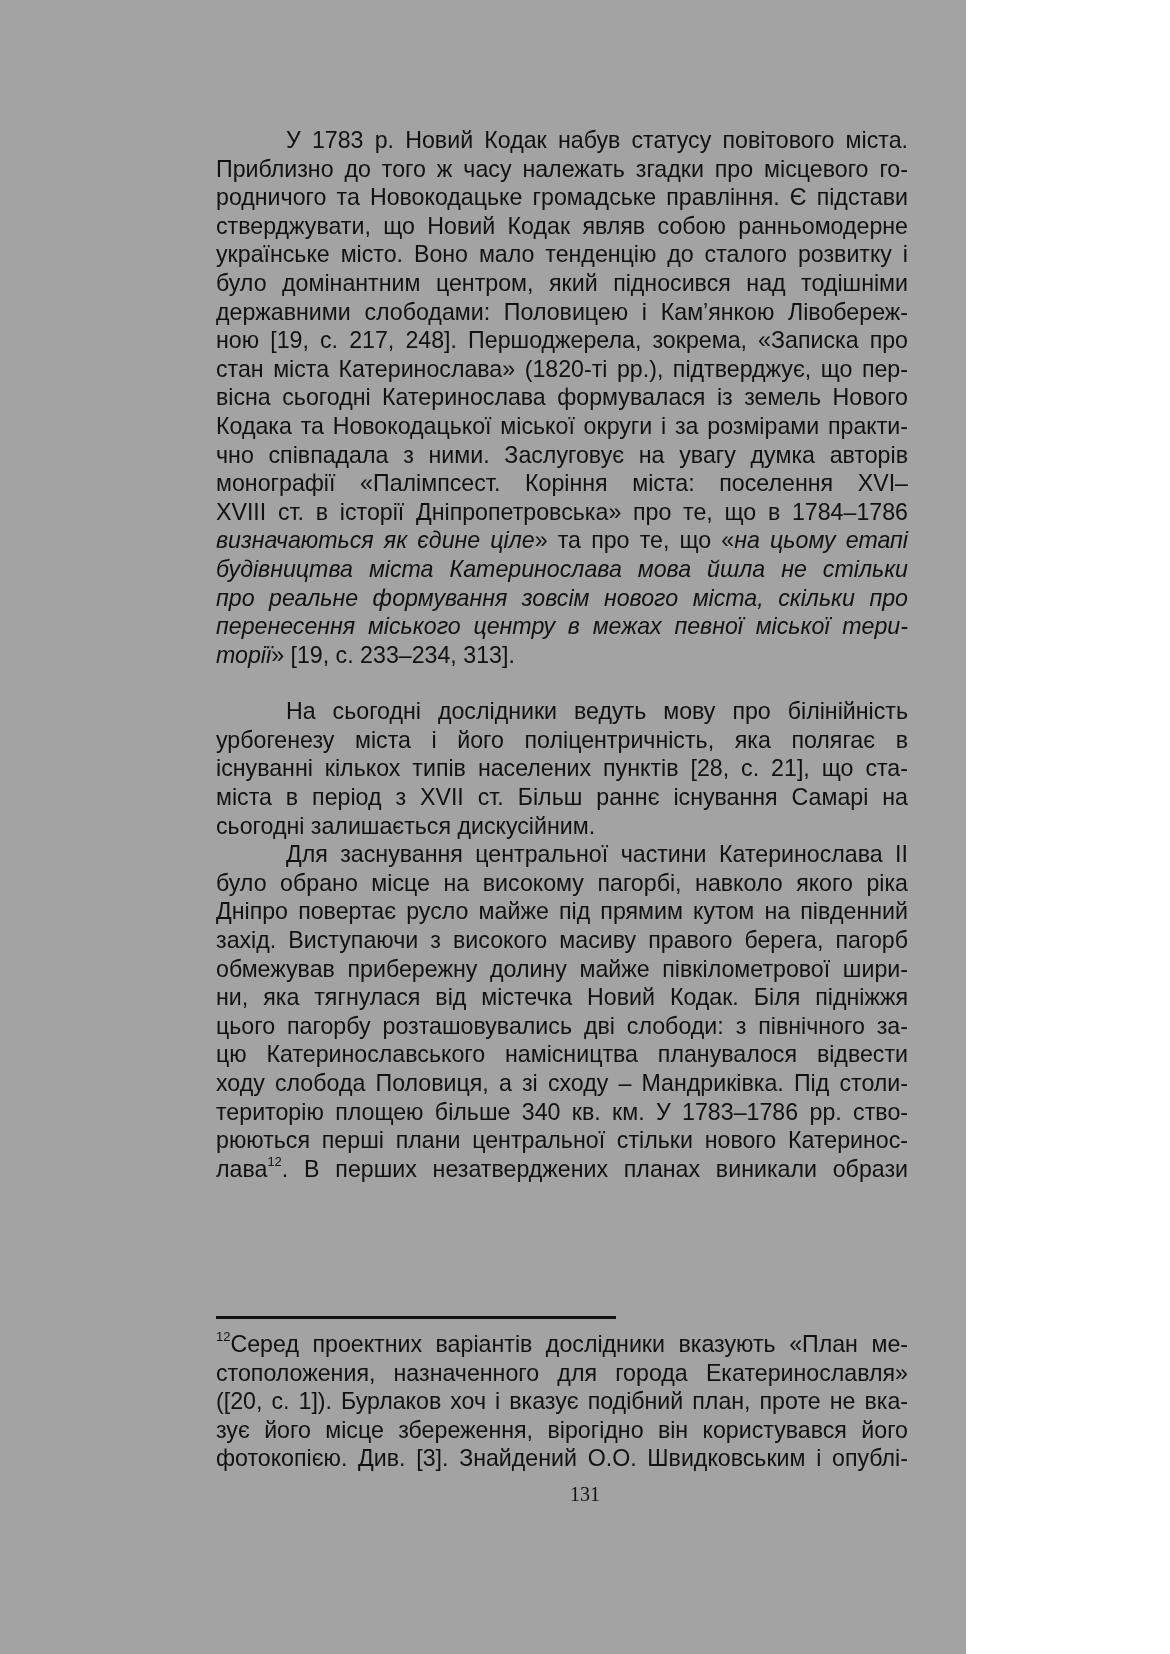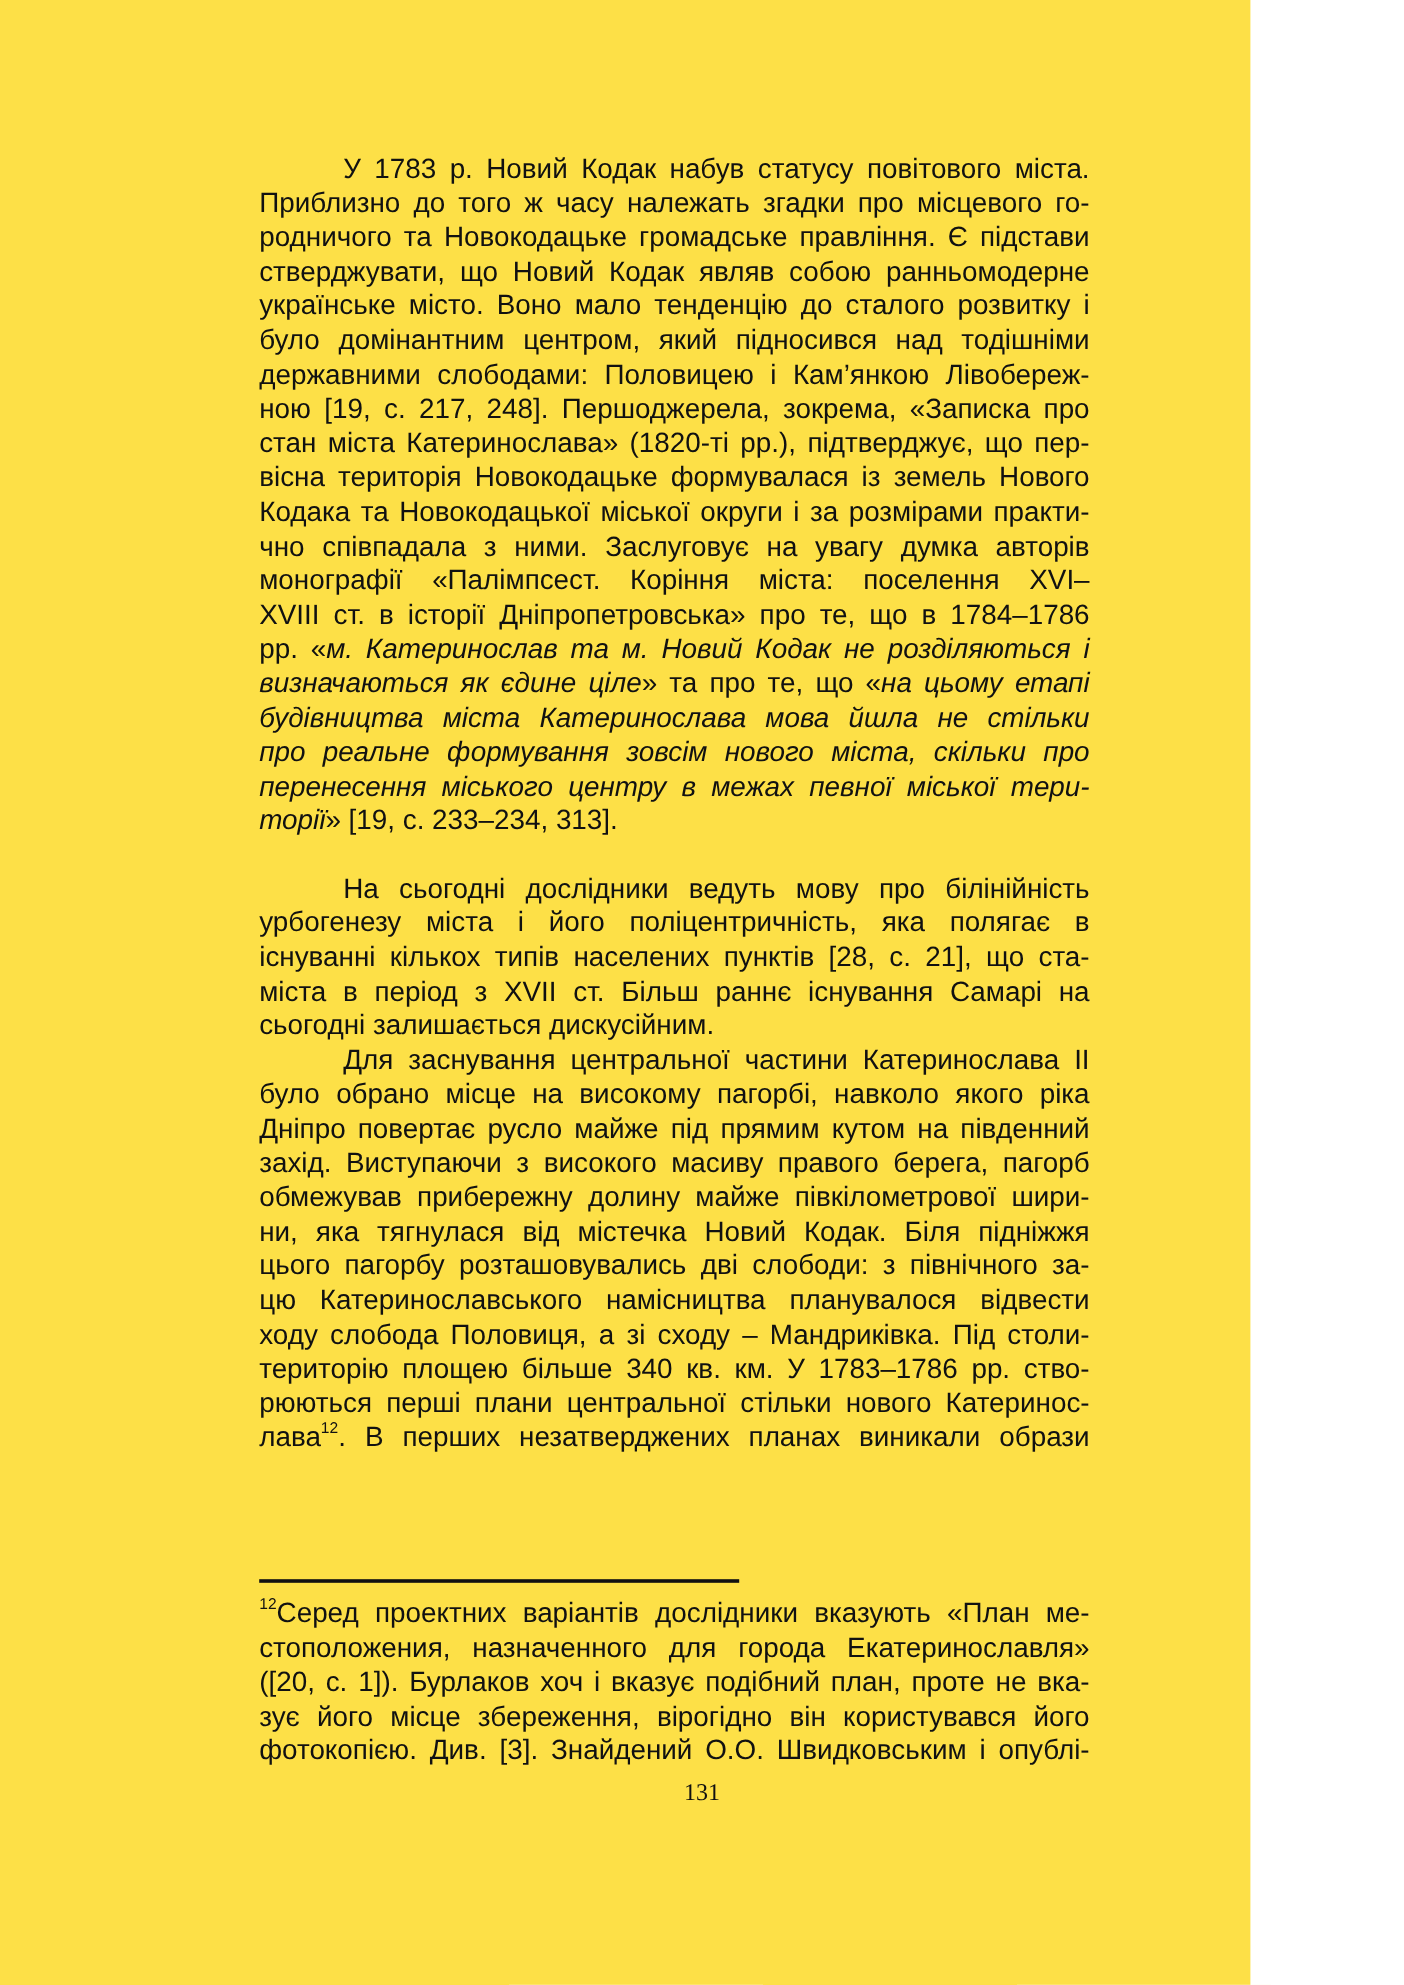--- a/index.html
+++ b/index.html
@@ -1,17 +1,17 @@
 <!DOCTYPE html>
 <html><head>
 <meta charset="utf-8">
 <style>
   html, body { margin: 0; padding: 0; background: #ffffff; }
   body { width: 1170px; height: 1654px; position: relative; overflow: hidden; }
-  .page { position: absolute; left: 0; top: 0; width: 1042px; height: 1654px; background: #fde047; }
+  .page { position: absolute; left: 0; top: 0; width: 966px; height: 1654px; background: #a3a3a3; }
   .text-block {
     position: absolute; left: 216px; top: 126px; width: 692px;
     font-family: "Liberation Sans", sans-serif; font-size: 23.2px; line-height: 28.6px;
     color: #111; text-align: justify;
   }
   .line { display: block; text-align: justify; text-align-last: justify; white-space: nowrap; }
   .line.last { text-align-last: left; }
   em { font-style: italic; }
   sup { font-size: 13px; vertical-align: 11px; line-height: 0; }
   .rule { position: absolute; left: 216px; top: 1316px; width: 400px; height: 3px; background: #111; }
@@ -31,26 +31,25 @@
   <div class="text-block" id="body-text">
       <div class="line" style="padding-left: 70px;"><span>У 1783 р. Новий Кодак набув статусу повітового міста.</span></div>
       <div class="line"><span>Приблизно до того ж часу належать згадки про місцевого го-</span></div>
       <div class="line"><span>родничого та Новокодацьке громадське правління. Є підстави</span></div>
       <div class="line"><span>стверджувати, що Новий Кодак являв собою ранньомодерне</span></div>
       <div class="line"><span>українське місто. Воно мало тенденцію до сталого розвитку і</span></div>
       <div class="line"><span>було домінантним центром, який підносився над тодішніми</span></div>
       <div class="line"><span>державними слободами: Половицею і Кам’янкою Лівобереж-</span></div>
       <div class="line"><span>ною [19, с. 217, 248]. Першоджерела, зокрема, «Записка про</span></div>
       <div class="line"><span>стан міста Катеринослава» (1820-ті рр.), підтверджує, що пер-</span></div>
-      <div class="line"><span>вісна територія Новокодацьке формувалася із земель Нового</span></div>
+      <div class="line"><span>вісна сьогодні Катеринослава формувалася із земель Нового</span></div>
       <div class="line"><span>Кодака та Новокодацької міської округи і за розмірами практи-</span></div>
       <div class="line"><span>чно співпадала з ними. Заслуговує на увагу думка авторів</span></div>
       <div class="line"><span>монографії «Палімпсест. Коріння міста: поселення XVI–</span></div>
       <div class="line"><span>XVIII ст. в історії Дніпропетровська» про те, що в 1784–1786</span></div>
-      <div class="line"><span>рр. «</span><em>м. Катеринослав та м. Новий Кодак не розділяються і</em></div>
       <div class="line"><em>визначаються як єдине ціле</em><span>» та про те, що «</span><em>на цьому етапі</em></div>
       <div class="line"><em>будівництва міста Катеринослава мова йшла не стільки</em></div>
       <div class="line"><em>про реальне формування зовсім нового міста, скільки про</em></div>
       <div class="line"><em>перенесення міського центру в межах певної міської тери-</em></div>
       <div class="line last"><em>торії</em><span>» [19, с. 233–234, 313].</span></div>
       <div class="line" style="padding-left: 70px; margin-top: 28px;"><span>На сьогодні дослідники ведуть мову про білінійність</span></div>
       <div class="line"><span>урбогенезу міста і його поліцентричність, яка полягає в</span></div>
       <div class="line"><span>існуванні кількох типів населених пунктів [28, с. 21], що ста-</span></div>
       <div class="line"><span>міста в період з XVII ст. Більш раннє існування Самарі на</span></div>
       <div class="line last"><span>сьогодні залишається дискусійним.</span></div>

